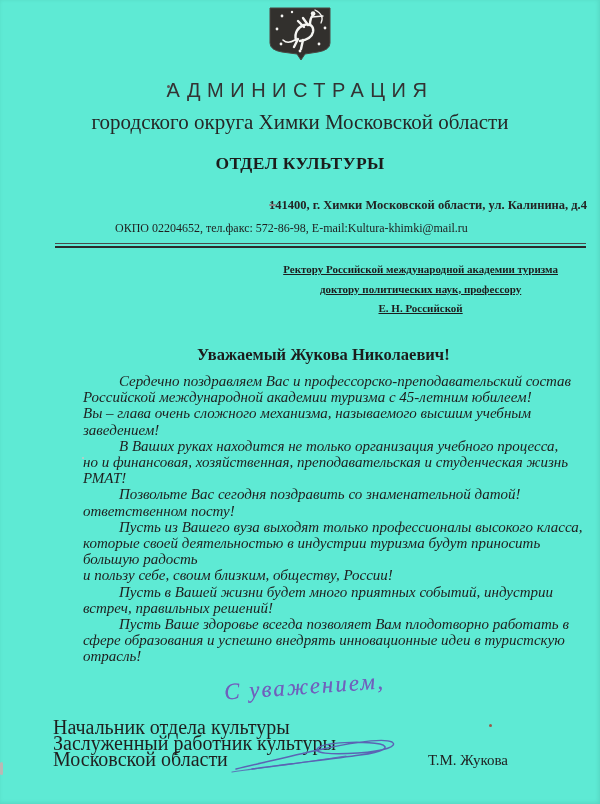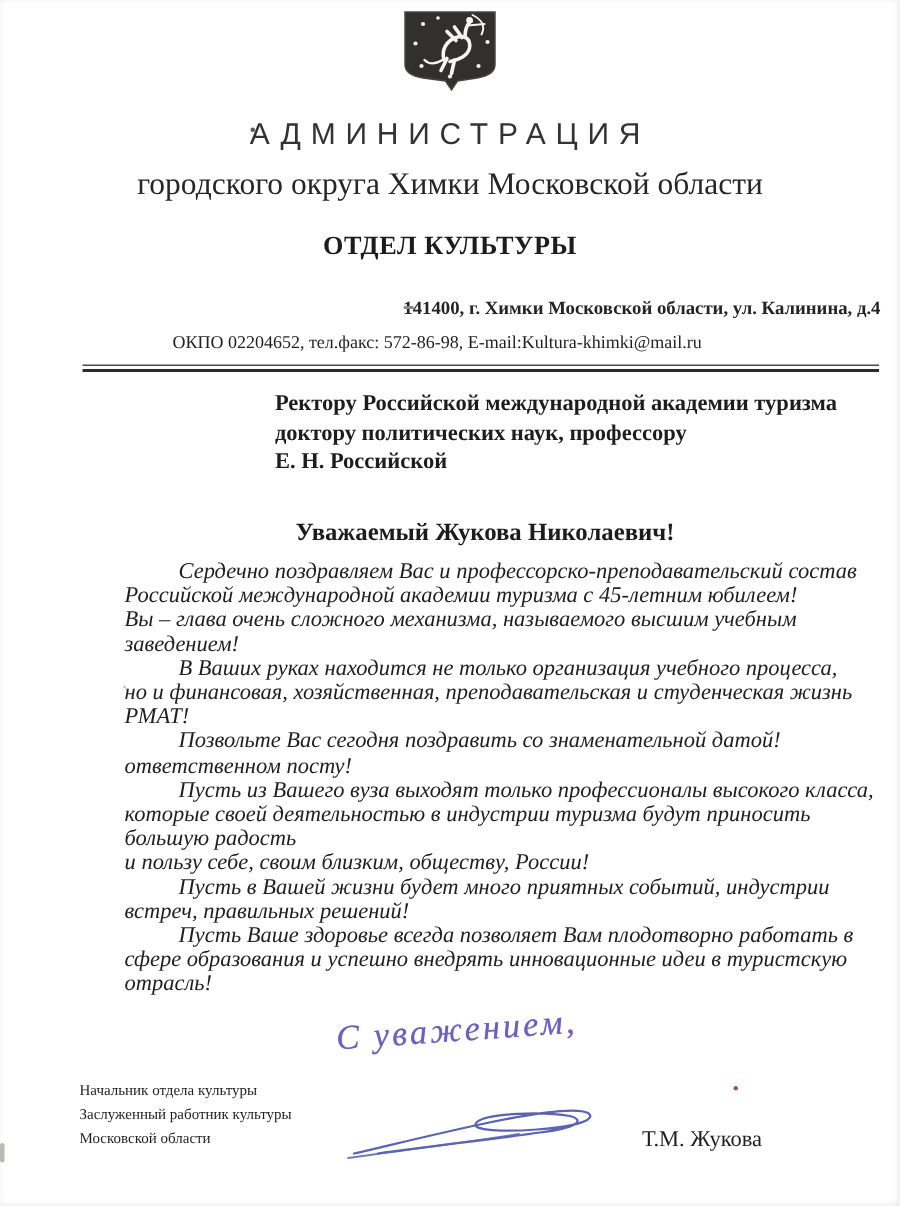--- a/index.html
+++ b/index.html
@@ -1,20 +1,20 @@
 <!DOCTYPE html>
 <html lang="ru"><head>
 <meta charset="utf-8">
 <style>
   html,body{margin:0;padding:0;background:#e9e9e7;}
   .page{
     position:relative;
     width:600px;height:804px;
     margin:0 auto;
-    background:#ffffff;
+    background:#5eead4;
     overflow:hidden;
     box-shadow:inset -2px 0 4px rgba(0,0,0,.05), inset 0 -2px 4px rgba(0,0,0,.04);
     font-family:"Liberation Serif","DejaVu Serif",serif;
     color:#222;
   }
   .abs{position:absolute;white-space:nowrap;}
   
   .org-title{
     top:79px;left:0;right:0;text-align:center;
     font-family:"Liberation Sans","DejaVu Sans",sans-serif;
@@ -35,22 +35,22 @@
   .contact-line{
     top:221px;left:115px;
     font-size:12px;color:#1f1f1f;
   }
   .rule{
     top:243px;left:55px;width:531px;height:2px;
     border-top:1.3px solid #4a4a4a;border-bottom:2.2px solid #2c2c2c;
   }
   
   .recipient{
-    top:260px;right:42px;text-align:left;
-    font-size:15px;font-weight:bold;line-height:19.5px;color:#1d1d1d;
+    top:260px;right:42px;text-align:center;
+    font-size:11px;font-weight:bold;line-height:19.5px;color:#1d1d1d;text-decoration:underline;
   }
   .salutation{
     top:345px;left:197px;
     font-size:16.5px;font-weight:bold;color:#1c1c1c;
   }
   
   .body-text{
     top:373px;left:83px;
     font-size:15px;line-height:16.2px;color:#1e1e1e;
   }
@@ -58,21 +58,21 @@
   .body-text .indent{padding-left:36px;}
   
   .handwritten{
     top:674px;left:224px;
     font-size:23px;font-style:italic;letter-spacing:2px;
     color:#6b63bb;transform:rotate(-4deg);
     text-shadow:0 0 .6px #8d86cf;
   }
   .signoff{
     top:720px;left:53px;
-    font-size:10px;line-height:15.8px;color:#1f1f1f;
+    font-size:20px;line-height:15.8px;color:#1f1f1f;
   }
   .signer-name{
     top:752px;left:428px;
     font-size:15px;color:#1f1f1f;
   }
   .sig-svg{top:726px;left:228px;}
   .emblem{top:7px;left:268px;}
   
   .artifact{position:absolute;}
   .a-dot1{top:85px;left:167px;width:3px;height:3px;border-radius:50%;background:#5a5a5a;}

